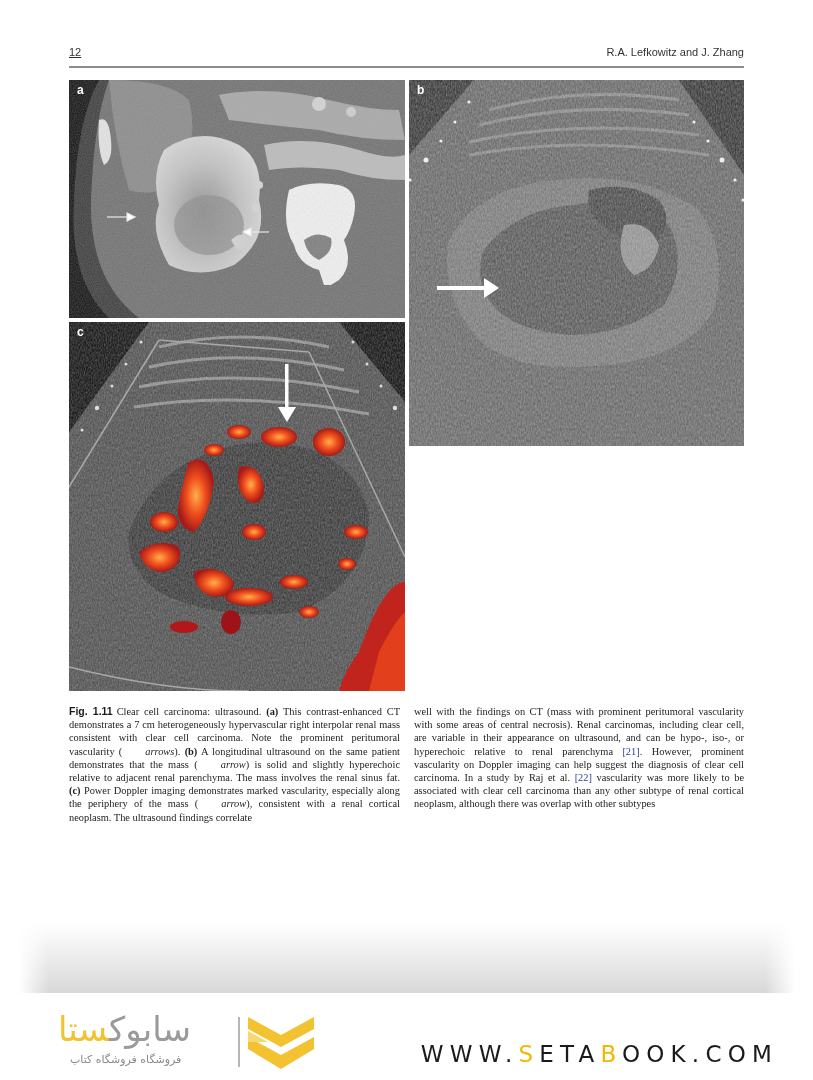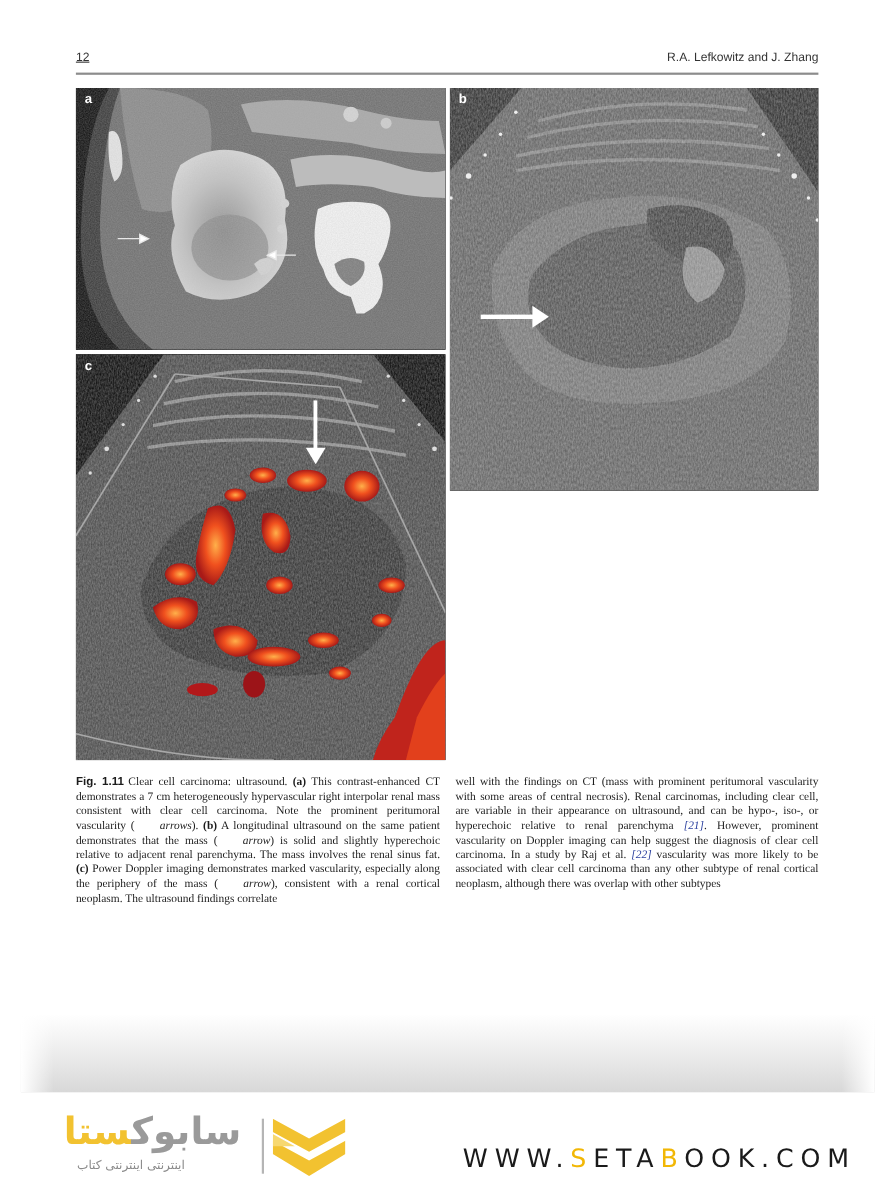--- a/index.html
+++ b/index.html
@@ -15,32 +15,32 @@
   .panel svg { display: block; width: 100%; height: 100%; }
   .panel-label { position: absolute; top: 3px; left: 8px; font-family: "Liberation Sans", sans-serif; font-weight: bold; font-size: 12px; color: #ffffff; z-index: 2; }
   #panel-a { left: 69px; top: 80px; width: 336px; height: 238px; }
   #panel-b { left: 409px; top: 80px; width: 335px; height: 366px; }
   #panel-c { left: 69px; top: 322px; width: 336px; height: 369px; }
 
   .caption { position: absolute; top: 705px; font-size: 10.4px; line-height: 13.2px; text-align: justify; color: #1c1c1c; }
   .caption.left { left: 69px; width: 331px; }
   .caption.right { left: 414px; width: 330px; }
   .fig-label { font-family: "Liberation Sans", sans-serif; font-weight: bold; font-size: 10.5px; margin-right: 4px; }
-  .ref { color: #2a3f9e; font-style: italic; }
+  .ref { color: #2a3f9e; }
   .caption i { font-style: italic; margin-left: 23px; }
 
   .shadow-band { position: absolute; left: 19px; top: 922px; width: 776px; height: 71px;
     background: linear-gradient(to bottom, rgba(255,255,255,1) 0%, rgba(238,238,238,1) 45%, rgba(216,216,216,1) 100%); }
   .shadow-band::before, .shadow-band::after { content: ""; position: absolute; top: 0; bottom: 0; width: 30px; }
   .shadow-band::before { left: 0; background: linear-gradient(to right, #ffffff, rgba(255,255,255,0)); }
   .shadow-band::after { right: 0; background: linear-gradient(to left, #ffffff, rgba(255,255,255,0)); }
 
   .footer { position: absolute; left: 0; top: 995px; width: 813px; height: 85px; background: #ffffff; }
   .logo-wrap { position: absolute; left: 48px; top: 14px; width: 270px; height: 62px; }
-  .logo-word { position: absolute; left: 10px; top: 0; font-family: "DejaVu Sans", sans-serif; font-size: 34px; font-weight: bold; letter-spacing: -1px; }
+  .logo-word { position: absolute; left: 10px; top: 0; font-family: "DejaVu Sans", sans-serif; font-size: 34px; font-weight: normal; letter-spacing: -1px; }
   .logo-word .gray { color: #9a9a9a; }
   .logo-word .gold { color: #f2c230; }
   .logo-sub { position: absolute; left: 22px; top: 44px; font-family: "DejaVu Sans", sans-serif; font-size: 11px; color: #8a8a8a; direction: rtl; }
   .logo-divider { position: absolute; left: 190px; top: 8px; width: 1.5px; height: 50px; background: #b5b5b5; }
   .logo-mark { position: absolute; left: 200px; top: 8px; width: 66px; height: 52px; }
   .store-name { position: absolute; right: 38px; top: 16px; font-family: "DejaVu Sans", sans-serif; font-size: 19px; color: #1a1a1a; direction: rtl; }
   .store-url { position: absolute; right: 35px; top: 46px; font-family: "DejaVu Sans", sans-serif; font-size: 23px; letter-spacing: 6.2px; color: #1a1a1a; }
   .store-url .hl { color: #f2b705; }
 </style>
 </head>
@@ -212,21 +212,21 @@
   <span><span>well with the findings on CT (mass with prominent peritumoral vascularity with some areas of central necrosis). Renal carcinomas, including clear cell, are variable in their appearance on ultrasound, and can be hypo-, iso-, or hyperechoic relative to renal parenchyma </span><span class="ref">[21]</span><span>. However, prominent vascularity on Doppler imaging can help suggest the diagnosis of clear cell carcinoma. In a study by Raj et al. </span><span class="ref">[22]</span><span> vascularity was more likely to be associated with clear cell carcinoma than any other subtype of renal cortical neoplasm, although there was overlap with other subtypes</span></span>
 </p>
 
 <div class="shadow-band"></div>
 
 <div class="footer">
   <div class="logo-wrap">
     <div class="logo-word">
       <span class="gray">سابوک</span><span class="gold">ستا</span>
     </div>
-    <div class="logo-sub">اینترنتی اینترنتی کتاب</div>
+    <div class="logo-sub">فروشگاه فروشگاه کتاب</div>
     <div class="logo-divider"></div>
     <svg class="logo-mark" viewBox="0 0 66 52">
       <polygon points="0,0 33,18 66,0 66,12 33,30 0,12" fill="#f2c230"></polygon>
       <polygon points="0,20 33,38 66,20 66,32 33,52 0,32" fill="#f2c230"></polygon>
       <polygon points="0,14 20,25 0,25" fill="#f7d870"></polygon>
     </svg>
   </div>
   <div class="store-url"><span>WWW.</span><span class="hl">S</span><span>ETA</span><span class="hl">B</span><span>OOK.COM</span></div>
 </div>
 

